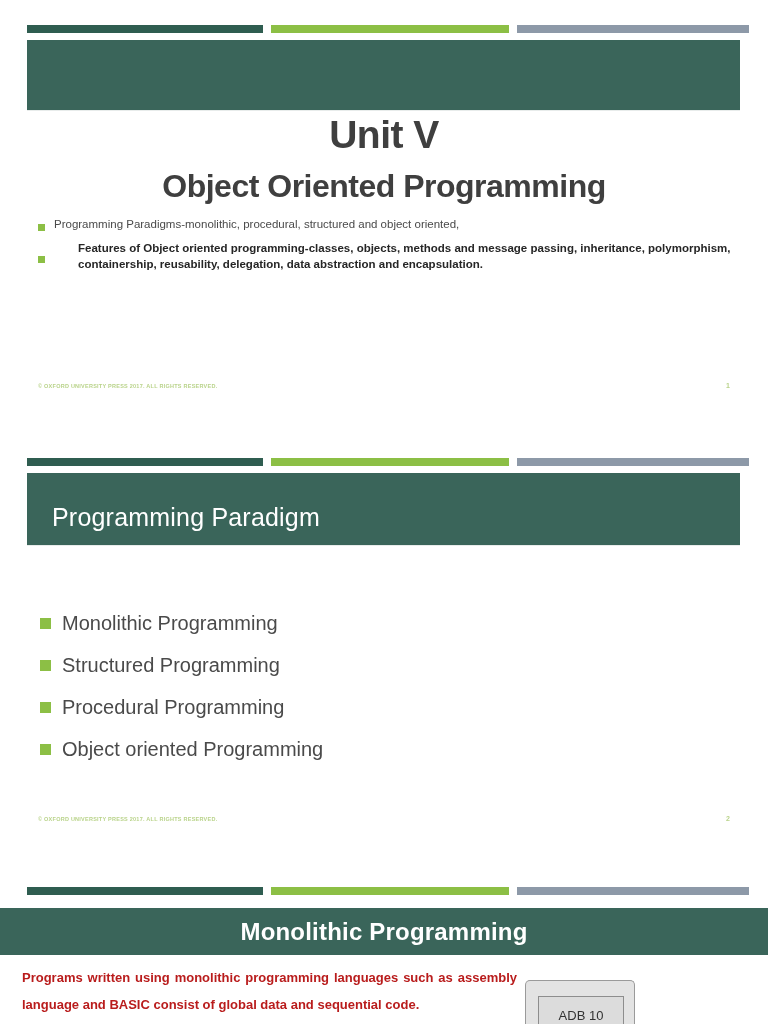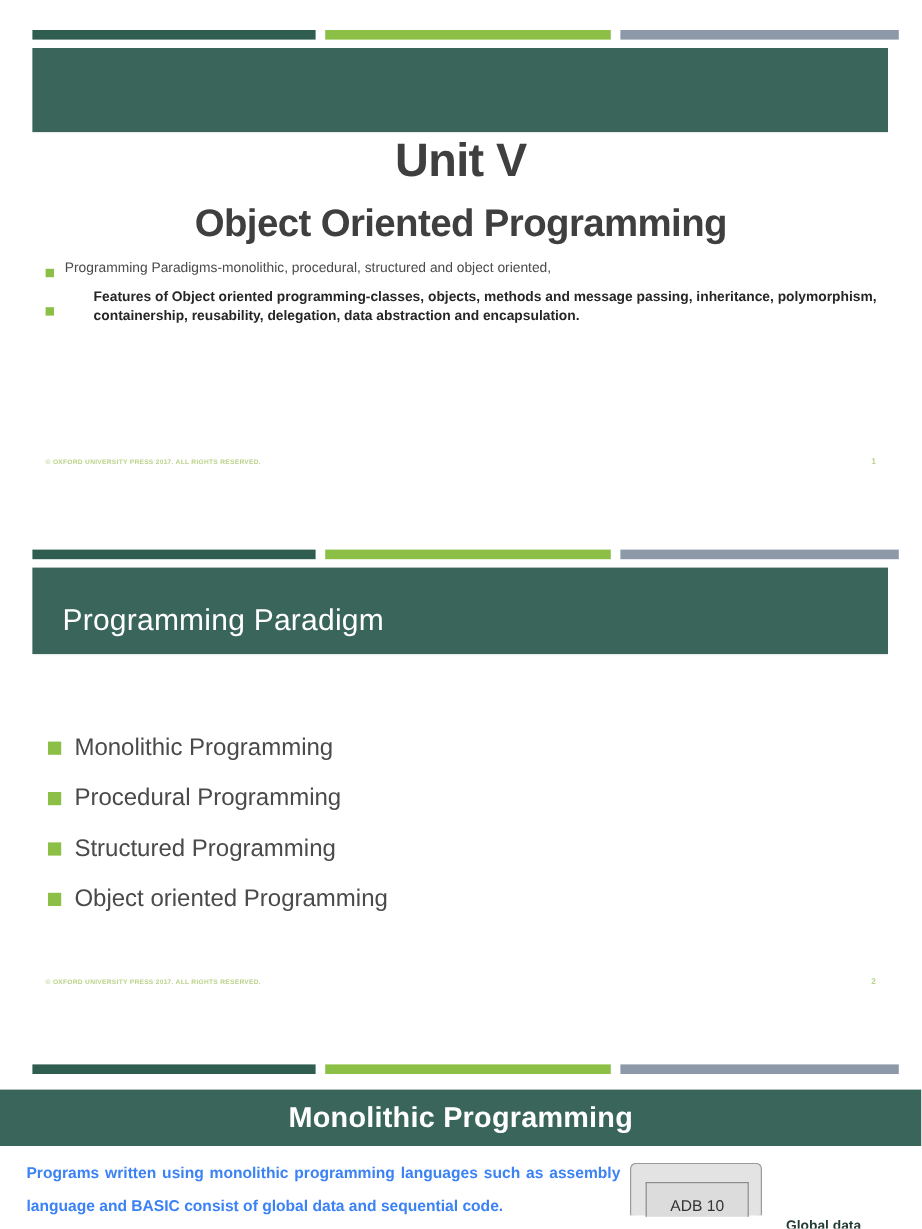--- a/index.html
+++ b/index.html
@@ -175,30 +175,30 @@
     letter-spacing: 0.2px;
   }
 
   .s3-body {
     position: absolute;
     left: 22px;
     top: 90px;
     width: 495px;
     font-size: 13px;
     font-weight: bold;
-    color: #3b82f6;
+    color: #b91c1c;
     line-height: 2.05;
     text-align: justify;
   }
 
   
   .s3-diagram {
     position: absolute;
     left: 525px;
-    top: 94px;
+    top: 105px;
     width: 243px;
     height: 44px;
   }
   .s3-outerbox {
     position: absolute;
     left: 0;
     top: 0;
     width: 110px;
     height: 44px;
     border: 1px solid #9a9a9a;
@@ -308,25 +308,25 @@
   <div class="s2-titleblock"></div>
   <div class="s2-title">Programming Paradigm</div>
 
   <div class="s2-bullets">
     <div class="b-item">
       <span class="b-mark"></span>
       <span class="b-text">Monolithic Programming</span>
     </div>
     <div class="b-item">
       <span class="b-mark"></span>
+      <span class="b-text">Structured Programming</span>
+    </div>
+    <div class="b-item">
+      <span class="b-mark"></span>
       <span class="b-text">Procedural Programming</span>
-    </div>
-    <div class="b-item">
-      <span class="b-mark"></span>
-      <span class="b-text">Structured Programming</span>
     </div>
     <div class="b-item">
       <span class="b-mark"></span>
       <span class="b-text">Object oriented Programming</span>
     </div>
   </div>
 
   <div class="footer s2-footer">
     <span class="copy">© OXFORD UNIVERSITY PRESS 2017. ALL RIGHTS RESERVED.</span>
     <span class="pagenum">2</span>

